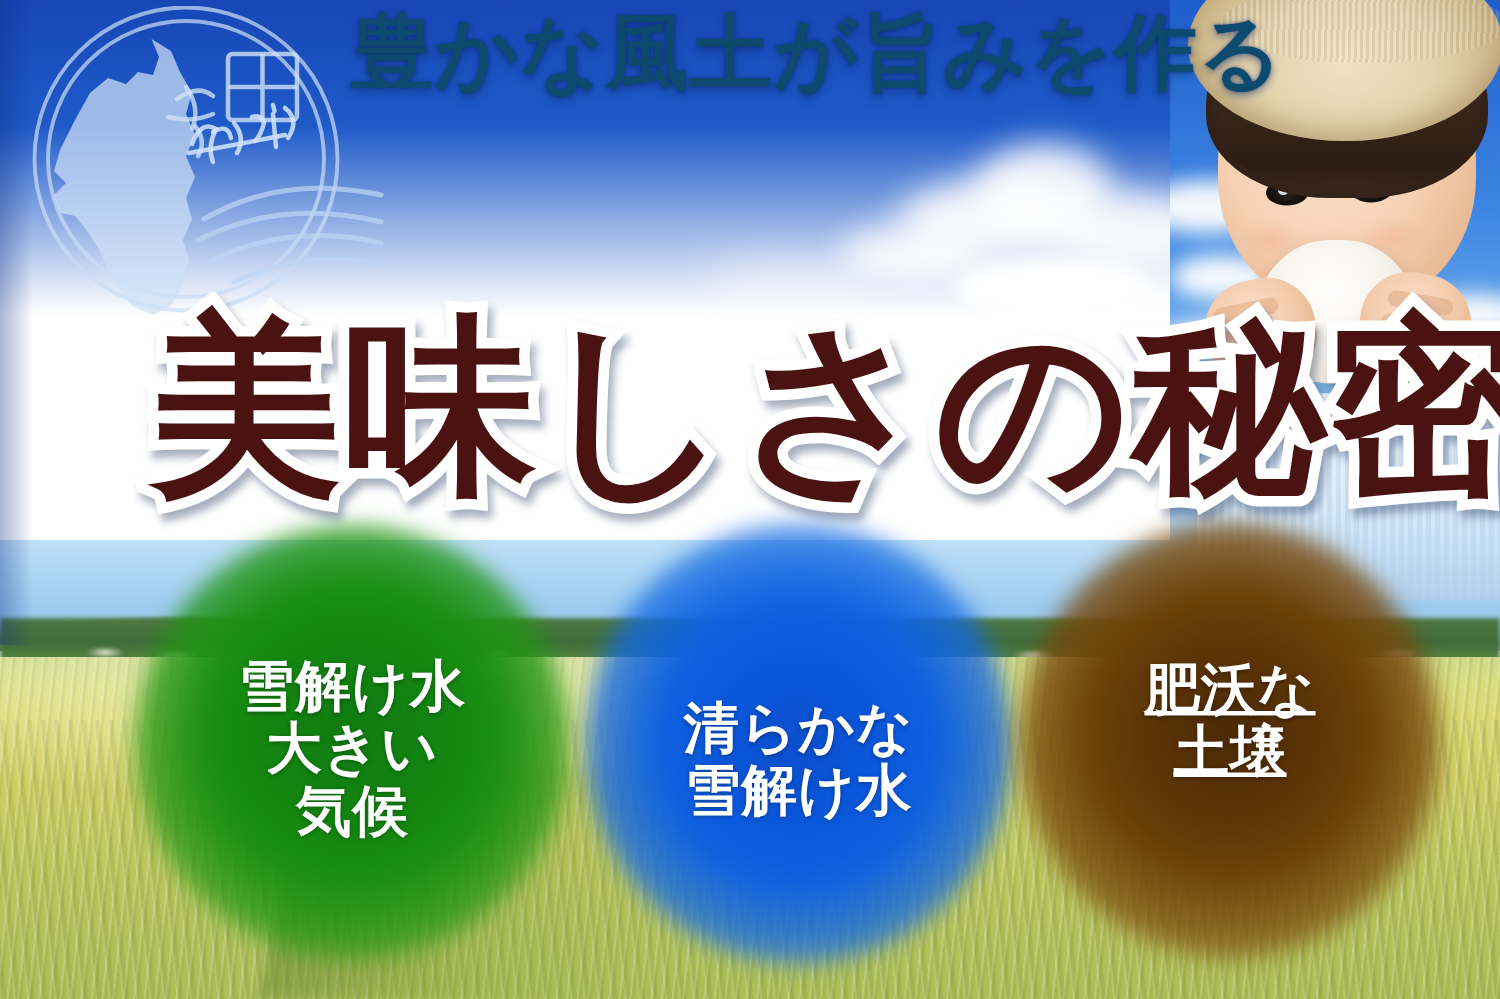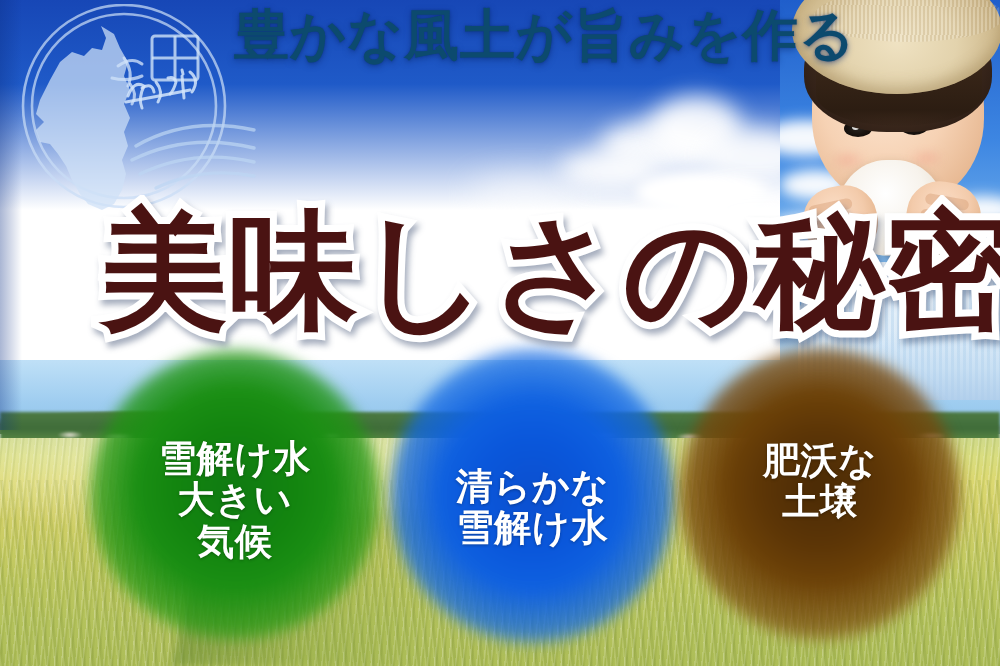--- a/index.html
+++ b/index.html
@@ -138,21 +138,21 @@
     font-family:"Liberation Serif","DejaVu Serif",serif;
     font-weight:700;
     font-size:37px;
     line-height:1.12;
     letter-spacing:.02em;
     text-shadow:0 1px 3px rgba(0,0,0,.30);
     white-space:pre-line;
   }
   #label-climate{left:90px;top:438px;width:290px;}
   #label-water{left:390px;top:466px;width:285px;}
-  #label-soil{left:680px;top:440px;width:280px;}
+  #label-soil{left:680px;top:440px;width:280px;text-decoration:underline;}
 
   
   .child{position:absolute;left:780px;top:0;width:220px;height:400px;overflow:hidden;}
   .child-sky{position:absolute;inset:0;background:linear-gradient(180deg,#1f5ecb 0%,#3d86e2 35%,#74b2ec 62%,#a9d3f5 85%,#cfe7fa 100%);}
   .c-cloud{position:absolute;border-radius:50%;background:#fff;filter:blur(7px);opacity:.95;}
   .hat{
     position:absolute;left:12px;top:-34px;width:210px;height:128px;border-radius:50%;
     background:radial-gradient(ellipse at 50% 60%,#efe2c2 0%,#e3d3ad 40%,#cdb78a 70%,#b89f72 100%);
     box-shadow:inset 0 -8px 14px rgba(140,115,70,.35);
   }

